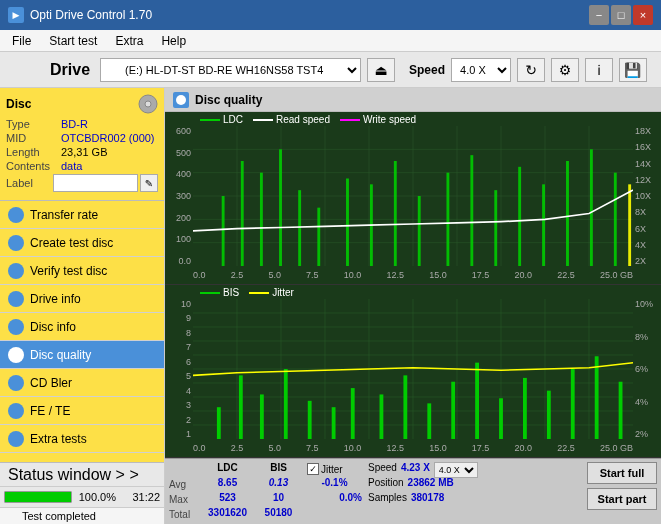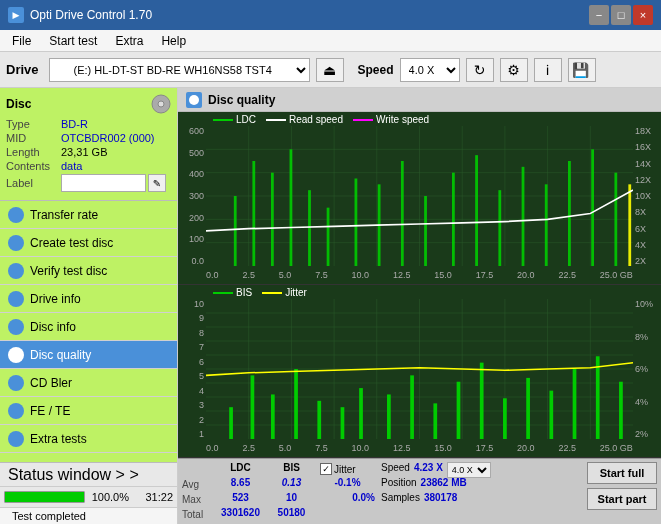--- a/index.html
+++ b/index.html
@@ -14,31 +14,31 @@
     .titlebar-btn.min { background: #888; color: white; }
     .titlebar-btn.max { background: #888; color: white; }
     .titlebar-btn.close { background: #c0392b; color: white; }
 
     
     .menubar { background: #f5f5f5; border-bottom: 1px solid #ccc; height: 22px; display: flex; align-items: center; padding: 0 4px; gap: 2px; }
     .menubar-item { padding: 2px 8px; cursor: pointer; font-size: 12px; }
 
     
     .toolbar { background: #e8e8e8; border-bottom: 1px solid #ccc; height: 36px; display: flex; align-items: center; padding: 0 6px; gap: 6px; }
-    .toolbar-label { font-size: 13px; font-weight: bold; margin-right: 4px; }
+    .toolbar-label { font-size: 16px; font-weight: bold; margin-right: 4px; margin-left: 44px; }
     .drive-select { height: 24px; border: 1px solid #aaa; background: white; padding: 0 20px; font-size: 11px; min-width: 220px; }
     .toolbar-btn { height: 24px; width: 28px; border: 1px solid #aaa; background: #f0f0f0; cursor: pointer; display: flex; align-items: center; justify-content: center; font-size: 14px; }
     .speed-label { font-size: 12px; font-weight: bold; margin-left: 8px; }
     .speed-select { height: 24px; border: 1px solid #aaa; background: white; padding: 0 4px; font-size: 11px; width: 60px; }
 
     
     .main { display: flex; height: calc(524px - 88px); }
 
     
-    .sidebar { width: 178px; background: #bef264; border-right: 1px solid #ccc; display: flex; flex-direction: column; }
+    .sidebar { width: 165px; background: #fde047; border-right: 1px solid #ccc; display: flex; flex-direction: column; }
     .disc-panel { padding: 6px; border-bottom: 1px solid #bbb; }
     .disc-title { display: flex; align-items: center; justify-content: space-between; margin-bottom: 4px; }
     .disc-title-text { font-size: 12px; font-weight: bold; }
     .disc-row { display: flex; align-items: center; margin-bottom: 2px; font-size: 11px; }
     .disc-row-label { width: 55px; color: #444; }
     .disc-row-value { color: #0000cc; font-size: 11px; }
     .disc-row-value.black { color: #000; }
     .label-input-row { display: flex; align-items: center; gap: 2px; }
     .label-input { width: 85px; height: 18px; border: 1px solid #aaa; font-size: 10px; padding: 0 2px; }
     .label-btn { width: 18px; height: 18px; border: 1px solid #aaa; background: #f0f0f0; cursor: pointer; font-size: 10px; display: flex; align-items: center; justify-content: center; }
@@ -50,21 +50,21 @@
     .nav-icon-circle { width: 16px; height: 16px; border-radius: 50%; background: #4a90d9; }
     .nav-item.active .nav-icon-circle { background: white; }
 
     
     .status-bar { border-top: 1px solid #bbb; }
     .status-window-btn { height: 24px; display: flex; align-items: center; padding: 0 8px; cursor: pointer; font-size: 16px; gap: 4px; background: #e8e8e8; border-bottom: 1px solid #ccc; }
     .progress-row { height: 20px; display: flex; align-items: center; padding: 0 4px; gap: 4px; background: #e8e8e8; }
     .progress-bar-bg { flex: 1; height: 12px; background: #ccc; border: 1px solid #999; border-radius: 1px; overflow: hidden; }
     .progress-bar-fill { height: 100%; background: #00cc00; }
     .progress-text { font-size: 11px; color: #000; min-width: 40px; text-align: right; }
-    .status-text { font-size: 11px; color: #000; padding: 2px 12px; background: #f5f5f5; border-top: 1px solid #ccc; }
+    .status-text { font-size: 11px; color: #000; padding: 2px 22px; background: #f5f5f5; border-top: 1px solid #ccc; }
 
     
     .content { flex: 1; background: #d4e8d4; display: flex; flex-direction: column; overflow: hidden; }
     .content-header { background: #d0d0d0; height: 24px; display: flex; align-items: center; padding: 0 8px; gap: 6px; border-bottom: 1px solid #bbb; }
     .content-header-icon { width: 16px; height: 16px; background: #4a90d9; border-radius: 2px; display: flex; align-items: center; justify-content: center; }
     .content-title { font-size: 12px; font-weight: bold; }
 
     
     .charts { flex: 1; display: flex; flex-direction: column; background: #1a3a1a; }
     .chart-container { flex: 1; position: relative; background: #1a3a1a; border-bottom: 1px solid #333; }

